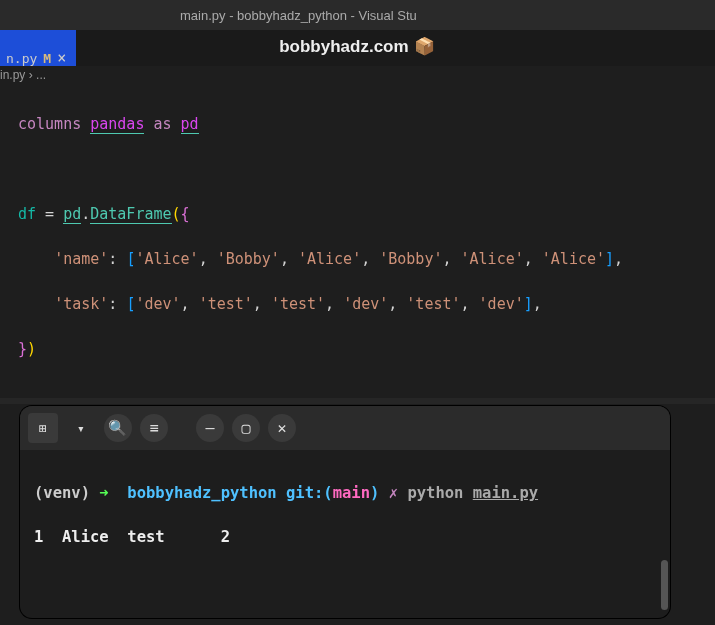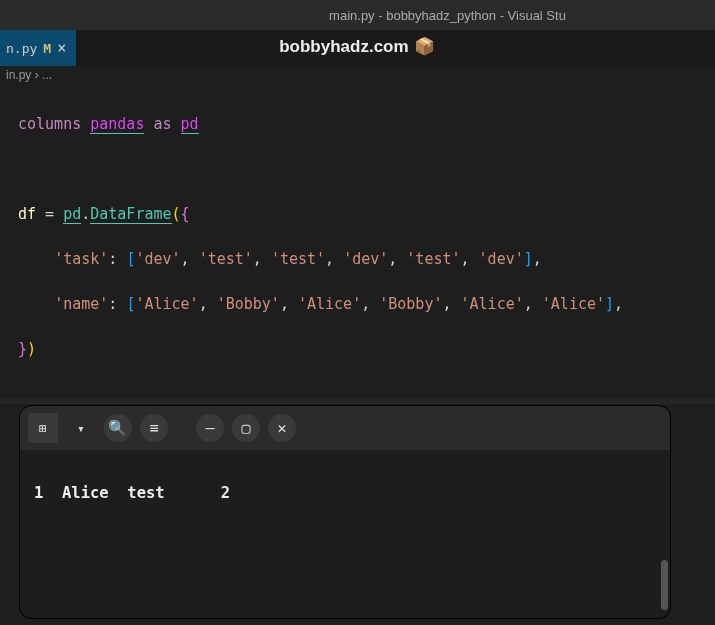--- a/index.html
+++ b/index.html
@@ -11,37 +11,37 @@
   color: #d4d4d4;
   overflow: hidden;
   position: relative;
 }
 .title-bar {
   height: 30px;
   background: #2a2a2a;
   color: #aaa;
   display: flex;
   align-items: center;
-  justify-content: center;
+  justify-content: flex-start;
   font-family: "Segoe UI", sans-serif;
   font-size: 13px;
   padding-left: 180px;
 }
 .tab-row {
   height: 36px;
   background: #1a1a1a;
   display: flex;
   align-items: stretch;
   position: relative;
 }
 .tab {
   display: flex;
-  align-items: center;
+  align-items: flex-end;
   padding: 0 10px 0 6px;
-  background: #0c4a6e;
+  background: #1d4ed8;
   color: #ccc;
   gap: 6px;
   font-size: 13px;
 }
 .tab .mod { color: #d7ba7d; font-weight: bold; }
 .tab .close { color: #ccc; cursor: pointer; font-size: 15px; line-height: 1; }
 .watermark {
   position: absolute;
   left: 50%;
   transform: translateX(-50%);
@@ -50,33 +50,33 @@
   font-family: "Segoe UI", sans-serif;
   font-size: 17px;
   font-weight: 600;
   display: flex;
   align-items: center;
   gap: 6px;
 }
 .watermark .cube { font-size: 17px; }
 .breadcrumb {
   height: 22px;
-  padding: 2px 6px;
+  padding: 2px 0;
   color: #999;
   font-size: 12px;
   font-family: "Segoe UI", sans-serif;
 }
 .editor {
   padding: 2px 18px;
   line-height: 22.5px;
   white-space: pre;
 }
 .kw { color: #c586c0; }
 .mod-und { color: #d946ef; border-bottom: 1px solid #4ec9b0; }
-.var { color: #fef9c3; }
+.var { color: #14b8a6; }
 .op { color: #d4d4d4; }
 .cls { color: #4ec9b0; border-bottom: 1px solid #4ec9b0; }
 .fn { color: #dcdcaa; }
 .str { color: #ce9178; }
 .brack1 { color: #ffd700; }
 .brack2 { color: #da70d6; }
 .brack3 { color: #179fff; }
 .param { color: #9cdcfe; font-style: italic; }
 .num { color: #b5cea8; }
 
@@ -185,22 +185,22 @@
 <div class="breadcrumb">
   <span>in.py</span>
   <span>›</span>
   <span>...</span>
 </div>
 
 <div class="editor">
 <div><span class="kw">columns</span> <span class="mod-und">pandas</span> <span class="kw">as</span> <span class="mod-und">pd</span></div>
 <div>&nbsp;</div>
 <div><span class="var">df</span><span class="op"> = </span><span class="cls">pd</span><span class="op">.</span><span class="cls">DataFrame</span><span class="brack1">(</span><span class="brack2">{</span></div>
+<div>    <span class="str">'name'</span><span>: </span><span class="brack3">[</span><span class="str">'Alice'</span><span>, </span><span class="str">'Bobby'</span><span>, </span><span class="str">'Alice'</span><span>, </span><span class="str">'Bobby'</span><span>, </span><span class="str">'Alice'</span><span>, </span><span class="str">'Alice'</span><span class="brack3">]</span><span>,</span></div>
 <div>    <span class="str">'task'</span><span>: </span><span class="brack3">[</span><span class="str">'dev'</span><span>, </span><span class="str">'test'</span><span>, </span><span class="str">'test'</span><span>, </span><span class="str">'dev'</span><span>, </span><span class="str">'test'</span><span>, </span><span class="str">'dev'</span><span class="brack3">]</span><span>,</span></div>
-<div>    <span class="str">'name'</span><span>: </span><span class="brack3">[</span><span class="str">'Alice'</span><span>, </span><span class="str">'Bobby'</span><span>, </span><span class="str">'Alice'</span><span>, </span><span class="str">'Bobby'</span><span>, </span><span class="str">'Alice'</span><span>, </span><span class="str">'Alice'</span><span class="brack3">]</span><span>,</span></div>
 <div><span class="brack2">}</span><span class="brack1">)</span></div>
 <div>&nbsp;</div>
 <div><span class="var">result</span><span class="op"> = </span><span class="var">df</span><span>.</span><span class="fn">groupby</span><span class="brack1">(</span><span class="brack2">[</span><span class="str">'name'</span><span>, </span><span class="str">'task'</span><span class="brack2">]</span><span class="brack1">)</span><span>.</span><span class="fn">size</span><span class="brack1">(</span><span class="brack1">)</span><span>.</span><span class="fn">reset_index</span><span class="brack1">(</span><span class="brack1">)</span><span>.</span><span class="fn">rename</span><span class="brack1">(</span></div>
 <div>    <span class="param">columns</span><span class="op">=</span><span class="brack2">{</span><span class="num">0</span><span>: </span><span class="str">'count'</span><span class="brack2">}</span></div>
 <div><span class="brack1">)</span></div>
 <div>&nbsp;</div>
 <div>&nbsp;</div>
 
 </div>
 
@@ -225,19 +225,20 @@
         <span>—</span>
       </div>
     <div class="term-btn-circle">
         <span>▢</span>
       </div>
     <div class="term-btn-circle">
         <span>✕</span>
       </div>
   </div>
   <div class="term-body">
+<div><span class="venv">(venv)</span> <span class="arrow">➜</span>  <span class="cwd">bobbyhadz_python</span> <span class="git">git:(</span><span class="branch">main</span><span class="git">)</span> <span class="cross">✗</span> <span class="cmd">python</span> <span class="cmd und">main.py</span></div>
 <div>1  Alice  test      2</div>
 
 
 
     <div class="term-scroll"></div>
   </div>
 </div>
 
 </body></html>

